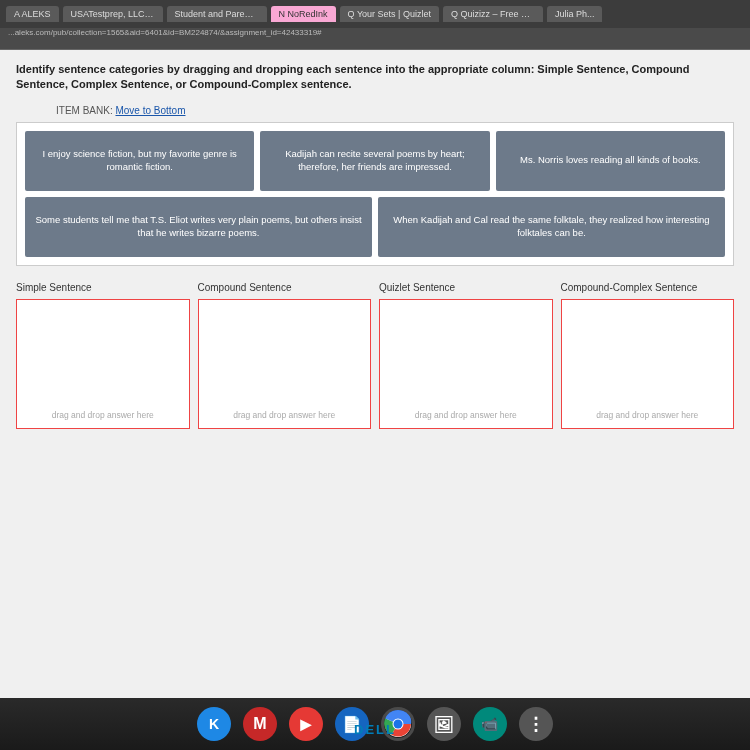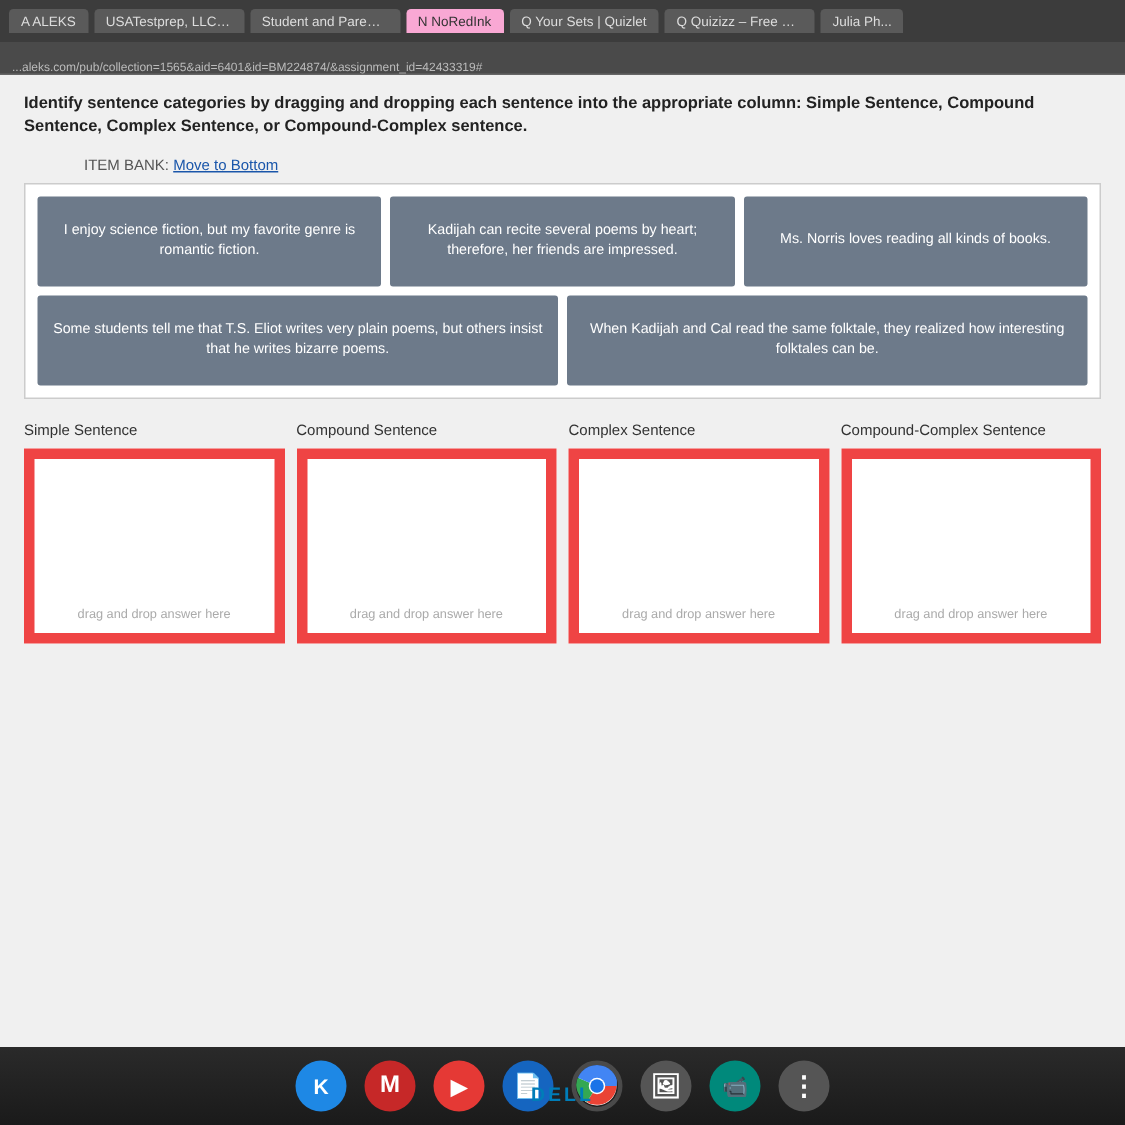--- a/index.html
+++ b/index.html
@@ -136,21 +136,21 @@
     }
 
     .drop-zone-label {
       font-size: 10px;
       color: #333;
       margin-bottom: 6px;
       font-weight: normal;
     }
 
     .drop-zone {
-      border: 7px solid #ef4444;
+      border: 1px solid #ef4444;
       background: #fff;
       height: 130px;
       display: flex;
       align-items: flex-end;
       justify-content: center;
       padding-bottom: 8px;
       position: relative;
     }
 
     .drop-zone-hint {
@@ -209,21 +209,21 @@
     .content-area {
       background: #f0f0f0;
       flex: 1;
       padding: 12px 16px;
     }
 
     .url-bar {
       background: #4a4a4a;
       height: 22px;
       display: flex;
-      align-items: flex-end;
+      align-items: flex-start;
       padding: 0 8px;
       font-size: 8px;
       color: #bbb;
       border-bottom: 1px solid #666;
     }
   </style>
 </head>
 <body>
 
 <div class="page-wrapper">
@@ -276,21 +276,21 @@
       </div>
 
       <div class="drop-zone-container">
         <div class="drop-zone-label">Compound Sentence</div>
         <div class="drop-zone">
           <span class="drop-zone-hint">drag and drop answer here</span>
         </div>
       </div>
 
       <div class="drop-zone-container">
-        <div class="drop-zone-label">Complex Sentence</div>
+        <div class="drop-zone-label">Quizlet Sentence</div>
         <div class="drop-zone">
           <span class="drop-zone-hint">drag and drop answer here</span>
         </div>
       </div>
 
       <div class="drop-zone-container">
         <div class="drop-zone-label">Compound-Complex Sentence</div>
         <div class="drop-zone">
           <span class="drop-zone-hint">drag and drop answer here</span>
         </div>

